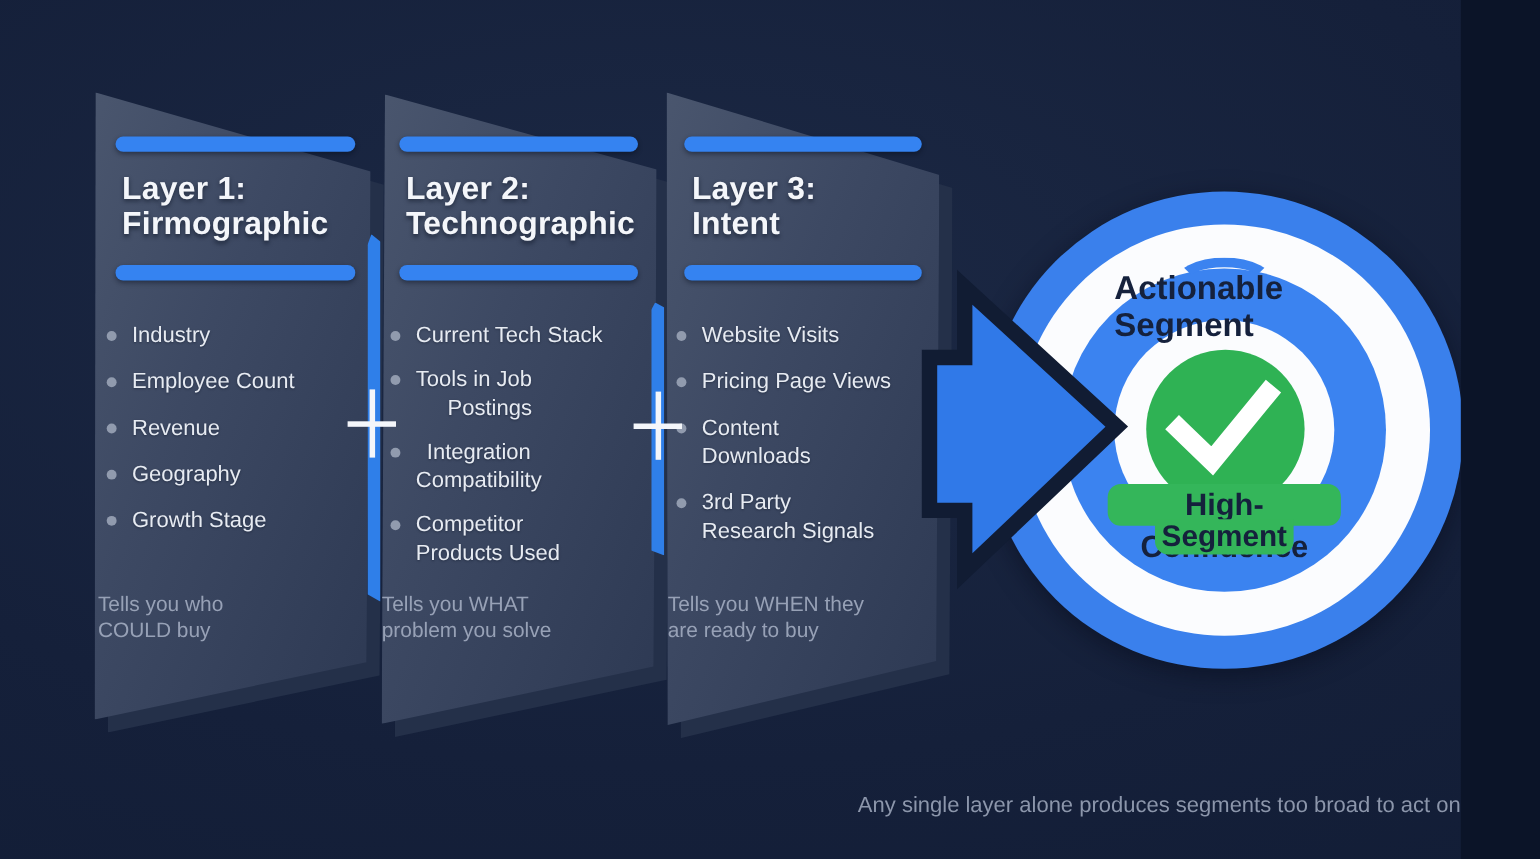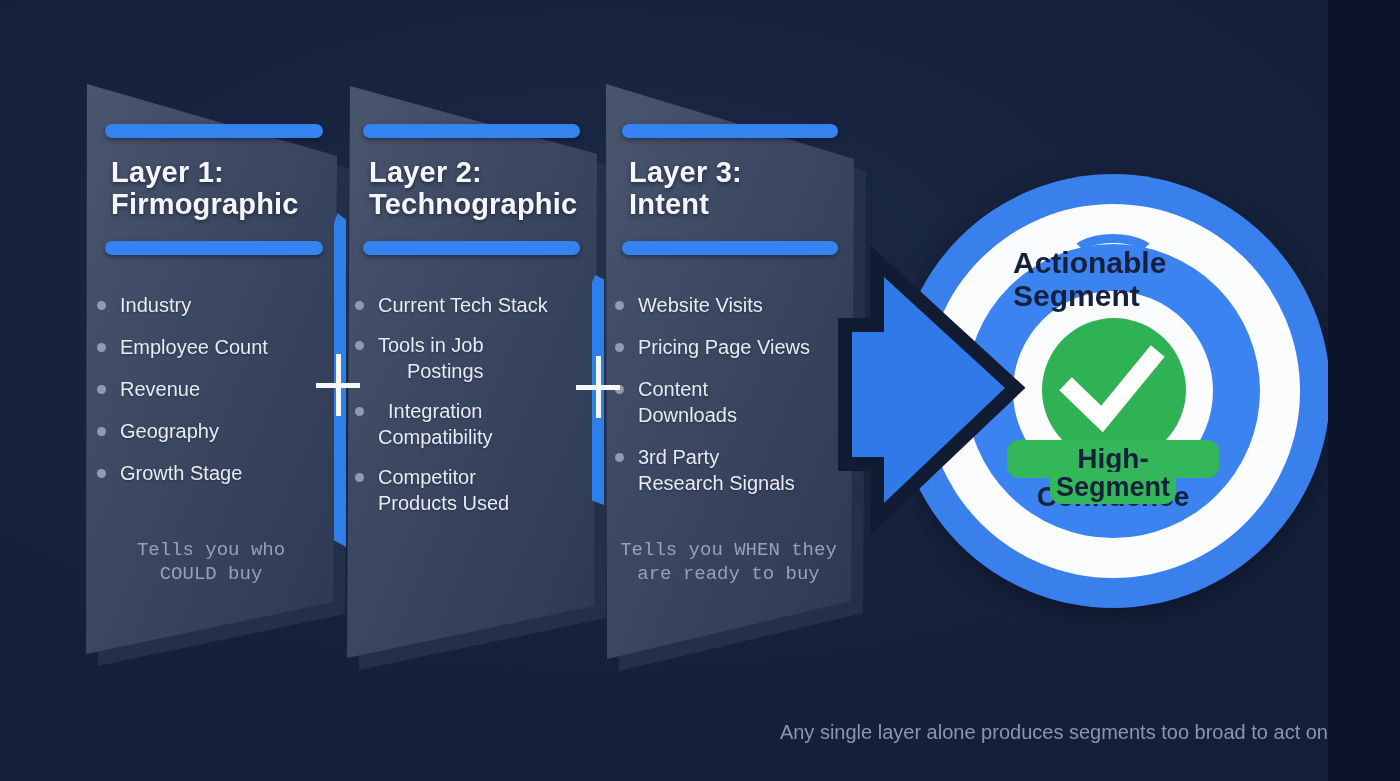--- a/index.html
+++ b/index.html
@@ -18,22 +18,22 @@
   .accent-bar{position:absolute;height:14px;border-radius:8px;background:#3583f1;
     box-shadow:0 2px 5px rgba(5,10,25,.45);}
   .panel-title{position:absolute;left:26px;top:76px;color:#f4f6fa;font-size:29px;font-weight:bold;
     line-height:32px;white-space:pre-line;letter-spacing:.2px;
     text-shadow:0 2px 4px rgba(8,14,30,.55);}
   .bullets{position:absolute;left:10px;top:212px;right:8px;list-style:none;margin:0;padding:0;}
   .bullets li{display:flex;align-items:flex-start;margin-bottom:16px;}
   .dot{width:9px;height:9px;border-radius:50%;background:#919bae;margin:9px 14px 0 2px;flex:none;}
   .bullet-text{color:#e7ebf2;font-size:20px;line-height:26px;white-space:pre-line;
     text-shadow:0 1px 2px rgba(8,14,30,.4);}
-  .panel-footer{position:absolute;left:4px;right:4px;top:458px;text-align:center;color:#97a1b6;
-    font-size:19px;line-height:24px;white-space:pre-line;font-family:Liberation Mono, monospace;}
+  .panel-footer{position:absolute;left:4px;right:4px;top:458px;text-align:left;color:#97a1b6;
+    font-size:19px;line-height:24px;white-space:pre-line;}
   .strip{position:absolute;width:12px;background:#2f7fe9;
     clip-path:polygon(30% 0,100% 2%,100% 100%,0 98%,0 3%);}
   .plus{position:absolute;width:48px;height:62px;}
   .plus .v{position:absolute;left:50%;top:0;width:5px;height:100%;margin-left:-2.5px;background:#f4f6fa;}
   .plus .h{position:absolute;top:50%;left:2px;right:2px;height:5px;margin-top:-2.5px;background:#f4f6fa;}
   .circle{position:absolute;border-radius:50%;}
   .arc{position:absolute;left:1067px;top:234px;width:74px;height:30px;border:9px solid transparent;
     border-top-color:#3b83f0;border-radius:50%;}
   .target-label{position:absolute;left:1013px;top:246px;width:200px;
     color:#15213c;font-size:30px;font-weight:bold;line-height:33px;white-space:pre-line;}
@@ -100,20 +100,22 @@
           <span class="dot"></span>
           <span class="bullet-text">Integration
 Compatibility</span>
         </li>
       <li style="margin-bottom:14px;">
           <span class="dot"></span>
           <span class="bullet-text">Competitor
 Products Used</span>
         </li>
     </ul>
+    <div class="panel-footer">Tells you WHAT
+problem you solve</div>
   </div>
 
   <div class="panel-back clip3" style="left:615px;top:92px;width:251px;height:581px;"></div>
   <div class="panel" style="left:603px;top:80px;width:251px;height:586px;">
     <div class="panel-bg clip3"></div>
     <div class="accent-bar" style="left:19px;top:44px;width:216px;"></div>
     <div class="panel-title">Layer 3:
 Intent</div>
     <div class="accent-bar" style="left:19px;top:161px;width:216px;"></div>
     <ul class="bullets" style="top:212px;">

